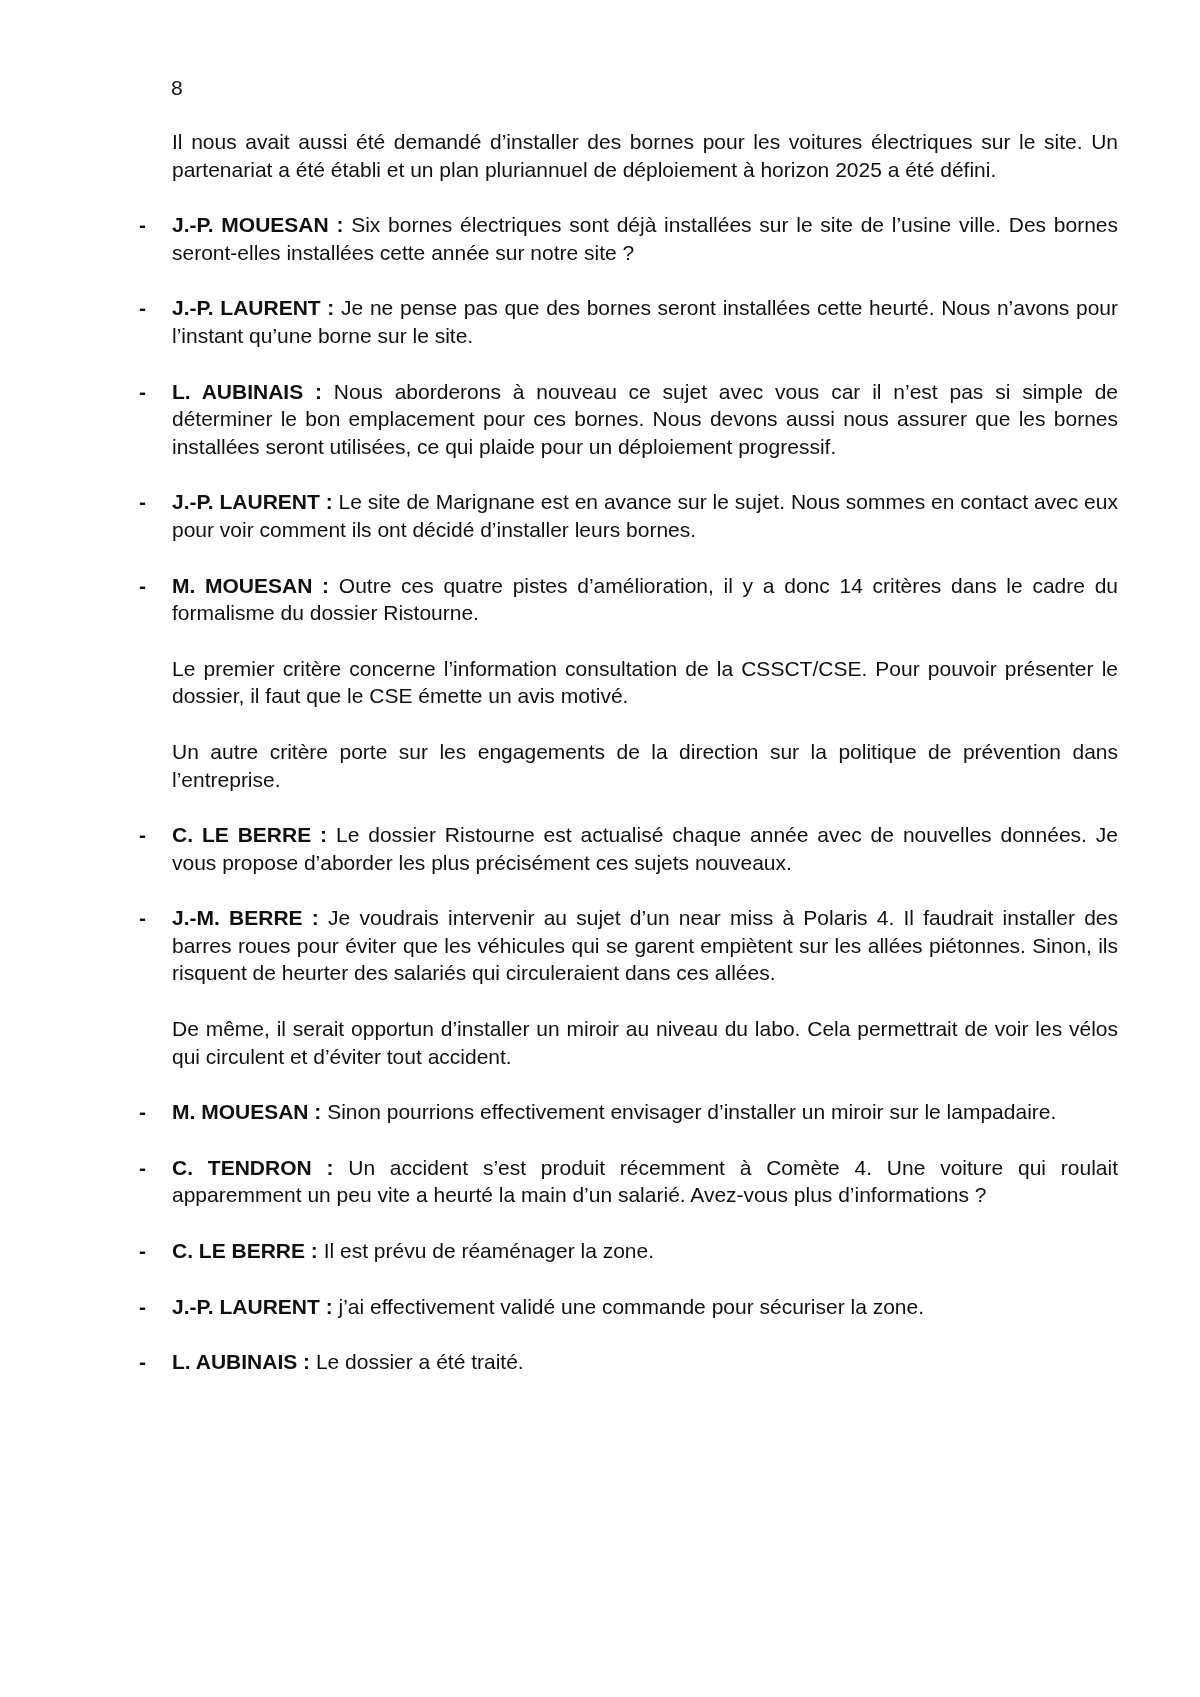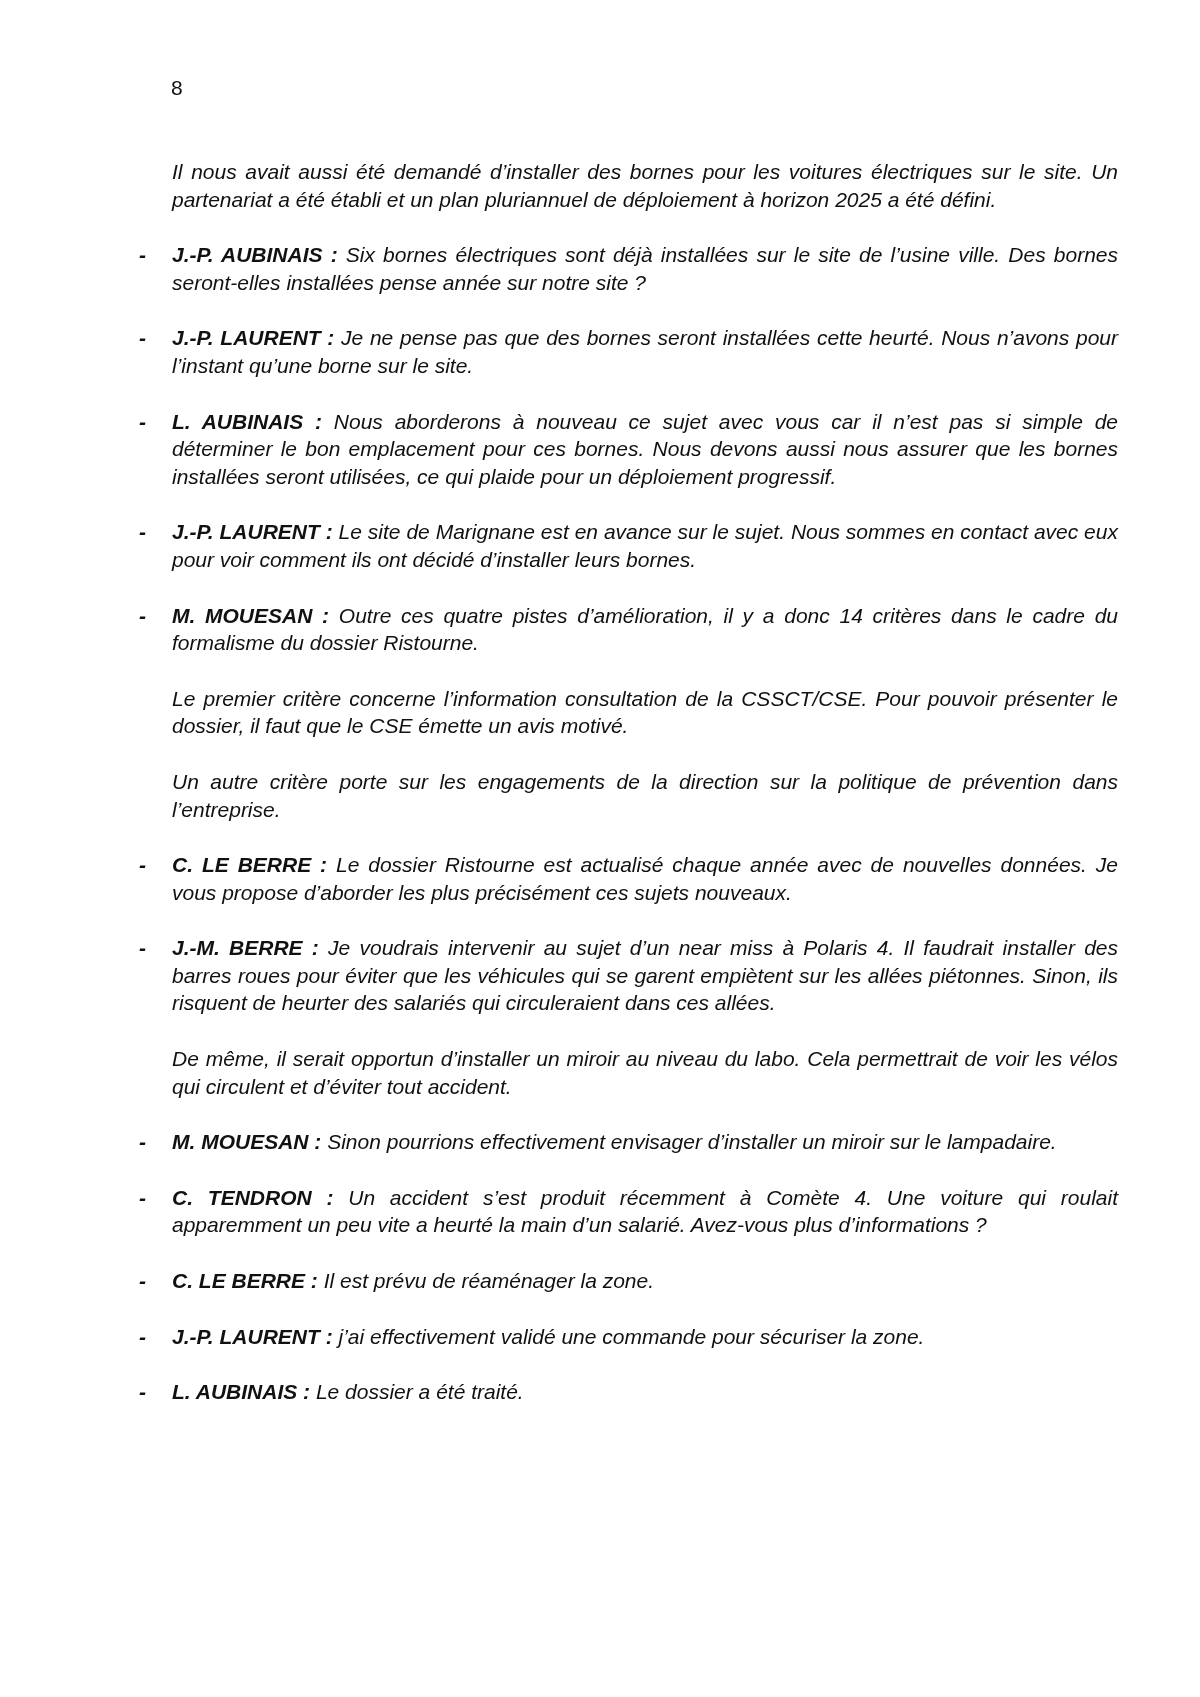--- a/index.html
+++ b/index.html
@@ -20,23 +20,22 @@
     .page-number {
       position: absolute;
       left: 171px;
       top: 74px;
       font-size: 21px;
       line-height: 27px;
     }
     .content {
       position: absolute;
       left: 172px;
-      top: 158px;
+      top: 128px;
       width: 946px;
-      font-style: italic;
     }
     .para {
       margin: 0 0 28px 0;
       text-align: justify;
       position: relative;
     }
     .para.intervention .dash {
       position: absolute;
       left: -33px;
       top: 0;
@@ -52,21 +51,21 @@
 <div class="page-number">8</div>
 
 <div class="content">
 
   <p class="para continuation">
     <span>Il nous avait aussi été demandé d’installer des bornes pour les voitures électriques sur le site. Un partenariat a été établi et un plan pluriannuel de déploiement à horizon 2025 a été défini.</span>
   </p>
 
   <p class="para intervention">
     <span class="dash">-</span>
-    <span class="speaker">J.-P. AUBINAIS :</span><span> Six bornes électriques sont déjà installées sur le site de l’usine ville. Des bornes seront-elles installées pense année sur notre site ?</span>
+    <span class="speaker">J.-P. MOUESAN :</span><span> Six bornes électriques sont déjà installées sur le site de l’usine ville. Des bornes seront-elles installées cette année sur notre site ?</span>
   </p>
 
   <p class="para intervention">
     <span class="dash">-</span>
     <span class="speaker">J.-P. LAURENT :</span><span> Je ne pense pas que des bornes seront installées cette heurté. Nous n’avons pour l’instant qu’une borne sur le site.</span>
   </p>
 
   <p class="para intervention">
     <span class="dash">-</span>
     <span class="speaker">L. AUBINAIS :</span><span> Nous aborderons à nouveau ce sujet avec vous car il n’est pas si simple de déterminer le bon emplacement pour ces bornes. Nous devons aussi nous assurer que les bornes installées seront utilisées, ce qui plaide pour un déploiement progressif.</span>

